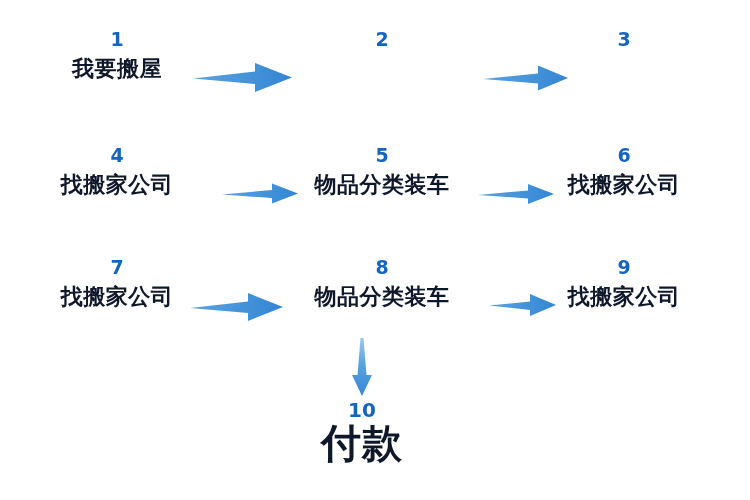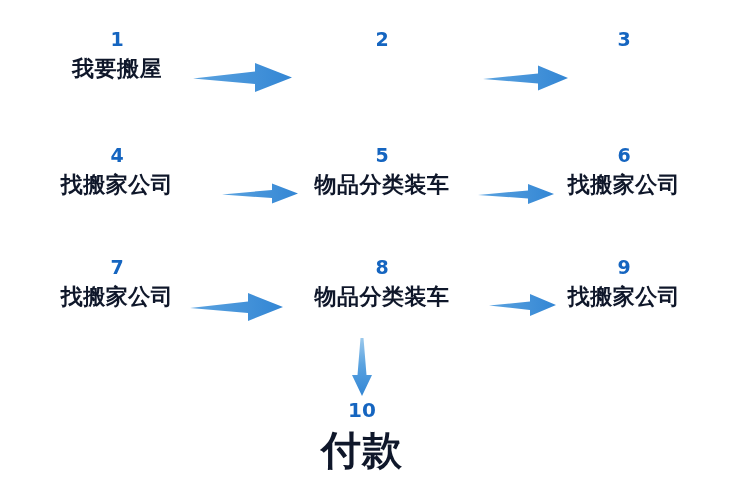--- a/index.html
+++ b/index.html
@@ -45,21 +45,21 @@
   .node .label {
     display: block;
     font-size: 22px;
     font-weight: bold;
     color: #0f172a;
     letter-spacing: 0.5px;
   }
 
   .node.final .num {
     font-size: 20px;
-    margin-bottom: 10px;
+    margin-bottom: 3px;
   }
   .node.final .label {
     font-size: 40px;
     letter-spacing: 1px;
   }
 
   .arrow-layer {
     position: absolute;
     left: 0;
     top: 0;

